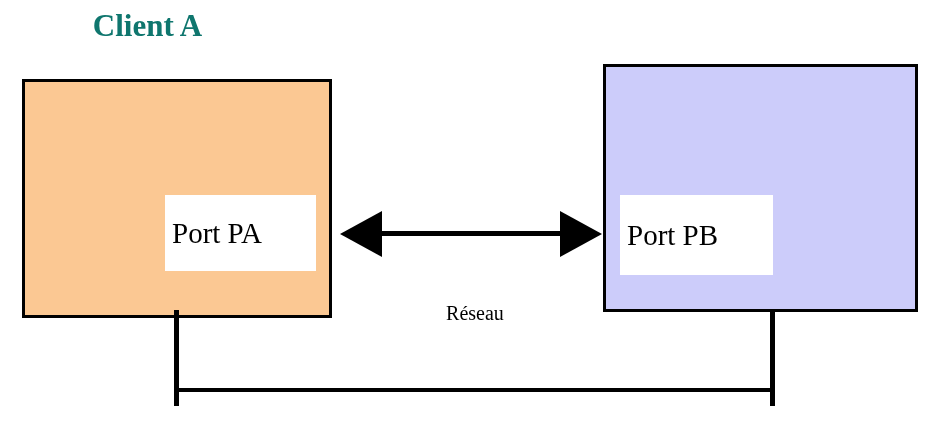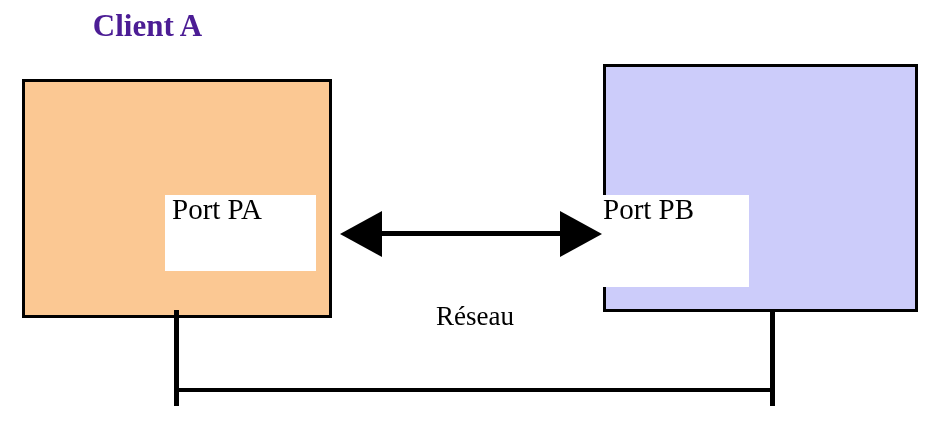--- a/index.html
+++ b/index.html
@@ -16,21 +16,21 @@
     font-family: "Liberation Serif", "DejaVu Serif", serif;
   }
 
   
   .node-title {
     position: absolute;
     font-family: "Liberation Serif", "DejaVu Serif", serif;
     font-weight: bold;
     font-size: 31px;
     line-height: 1;
-    color: #4c1d95;
+    color: #0f766e;
     white-space: nowrap;
     text-align: center;
   }
   #title-client {
     left: 0px;
     top: 10px;
     width: 295px;
   }
   #title-serveur {
     left: 618px;
@@ -57,65 +57,65 @@
     width: 315px;
     height: 248px;
     background: #CCCCFA;
   }
 
   
   .port-box {
     position: absolute;
     background: #ffffff;
     display: flex;
-    align-items: flex-start;
+    align-items: center;
     justify-content: flex-start;
     box-sizing: border-box;
   }
   .port-label {
     font-family: "Liberation Serif", "DejaVu Serif", serif;
     font-weight: normal;
     font-size: 29px;
     line-height: 1;
     color: #000000;
     white-space: nowrap;
     padding-left: 7px;
   }
   #port-pa-box {
     left: 165px;
     top: 195px;
     width: 151px;
     height: 76px;
   }
   #port-pb-box {
-    left: 596px;
+    left: 620px;
     top: 195px;
     width: 153px;
-    height: 92px;
+    height: 80px;
   }
 
   
   #network-arrow {
     position: absolute;
     left: 340px;
     top: 205px;
     width: 262px;
     height: 58px;
   }
 
   
   #network-label {
     position: absolute;
     left: 375px;
     top: 303px;
     width: 200px;
     text-align: center;
     font-family: "Liberation Serif", "DejaVu Serif", serif;
     font-weight: normal;
-    font-size: 27px;
+    font-size: 20px;
     line-height: 1;
     color: #000000;
     white-space: nowrap;
   }
 
   
   .bracket-line {
     position: absolute;
     background: #000000;
   }

